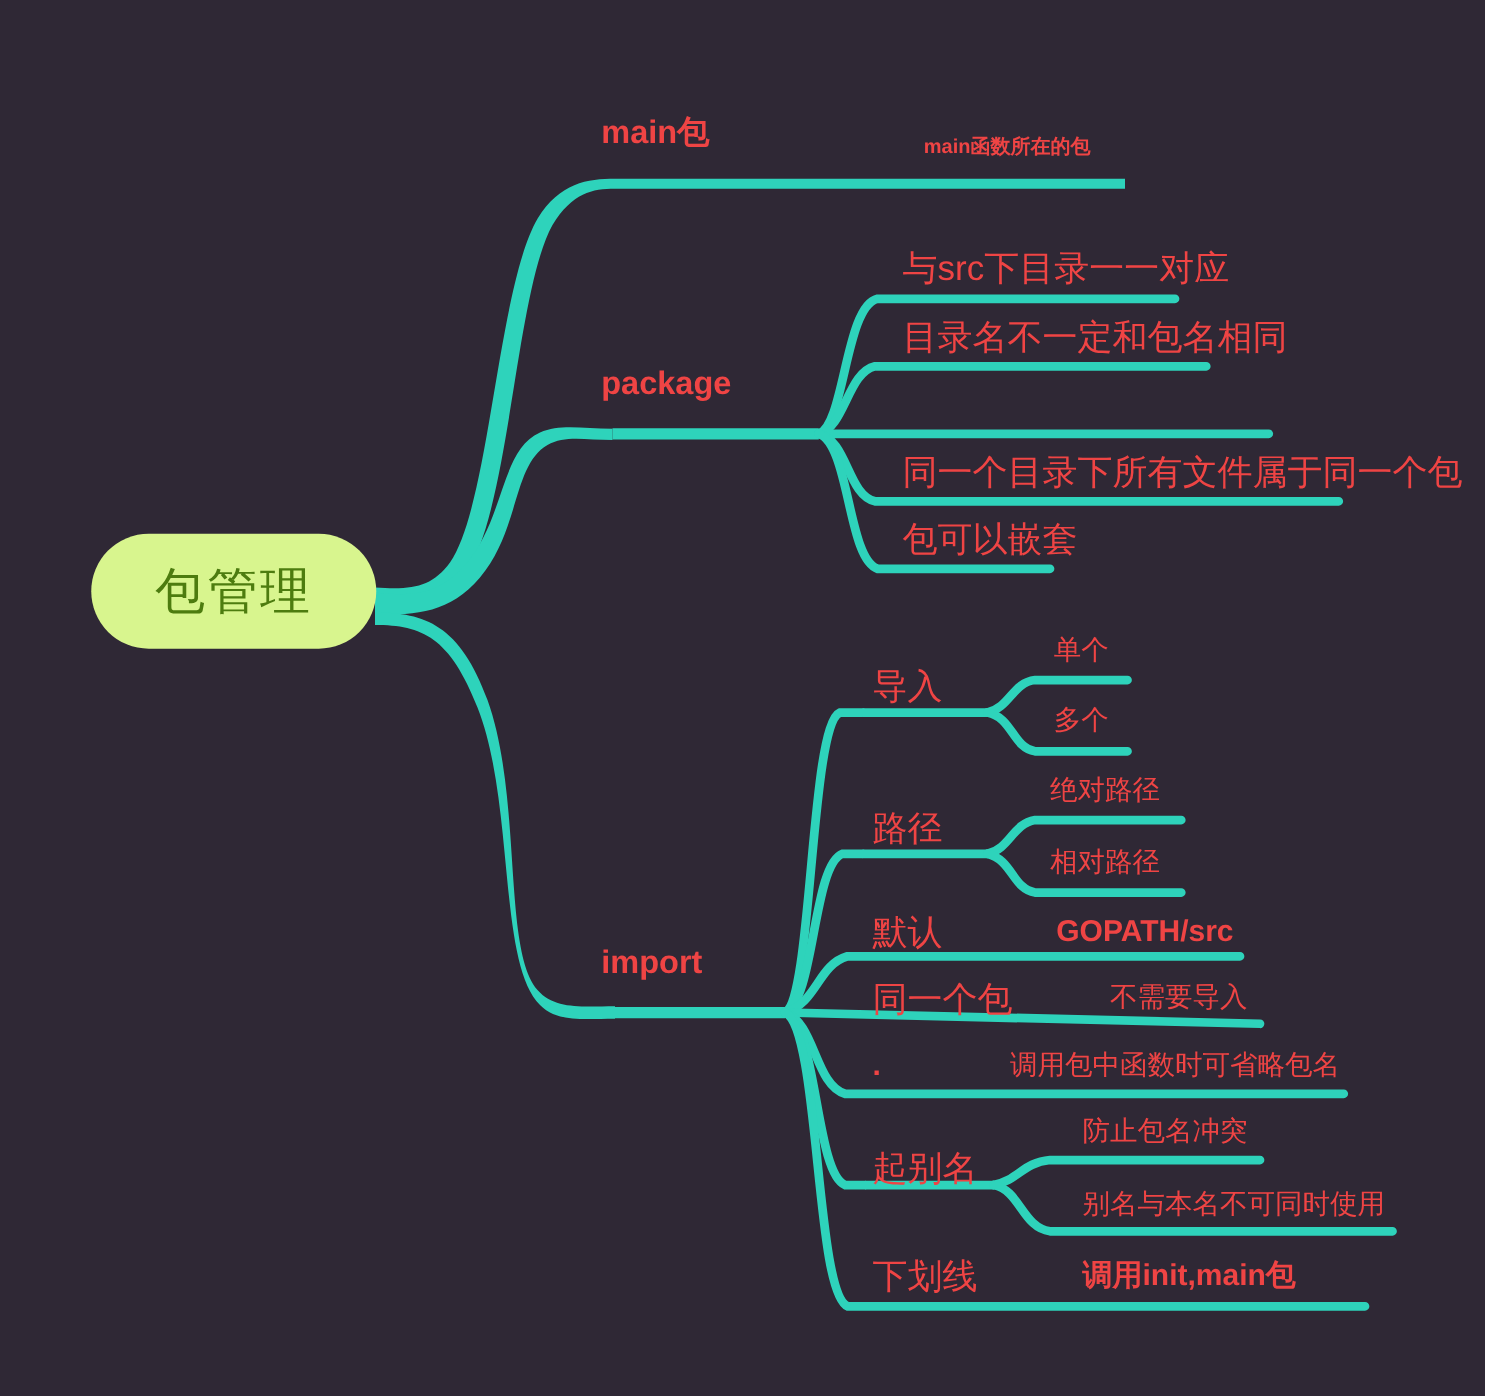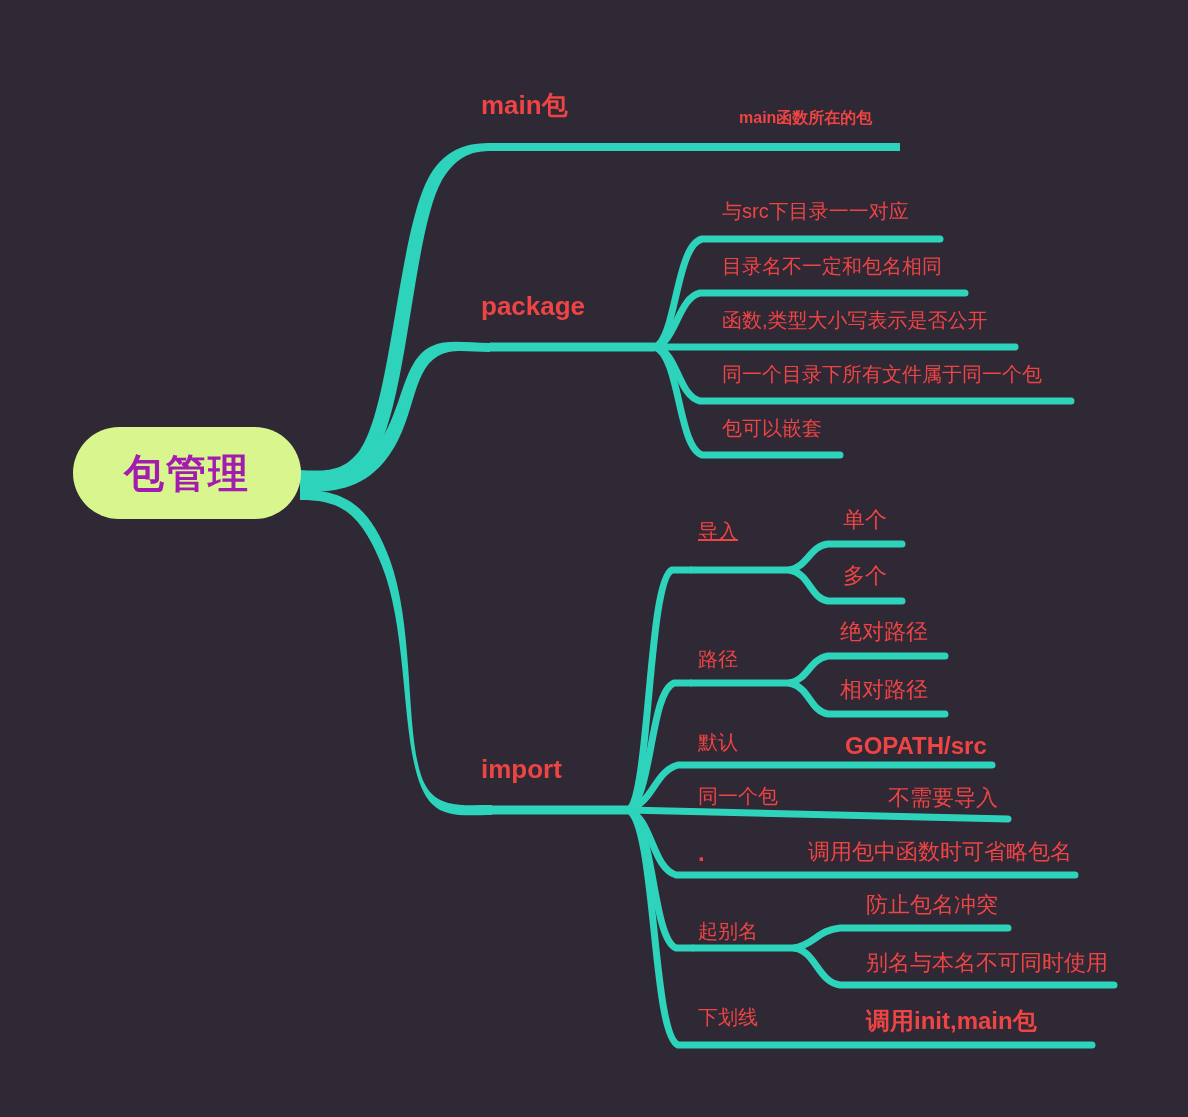--- a/index.html
+++ b/index.html
@@ -24,38 +24,38 @@
   .root-node {
     position: absolute;
     display: flex;
     align-items: center;
     justify-content: center;
     background: #d8f58e;
     border-radius: 60px;
     box-sizing: border-box;
   }
   .root-label {
-    color: #a21caf;
+    color: #4d7c0f;
     font-size: 40px;
-    font-weight: bold;
+    font-weight: normal;
     letter-spacing: 2px;
     line-height: 1;
   }
   .node-label {
     position: absolute;
     color: #ef4444;
     white-space: nowrap;
     line-height: 1;
   }
   .lvl1 {
     font-size: 26px;
     font-weight: bold;
   }
   .lvl2 {
-    font-size: 20px;
+    font-size: 28px;
     font-weight: normal;
   }
   .lvl2.strong {
     font-weight: bold;
     font-size: 16px;
     margin-left: 36px;
   }
   .lvl3 {
     font-size: 22px;
     font-weight: normal;
@@ -156,25 +156,24 @@
   <div class="node-label lvl1" style="left:481px; top:92px;">main包</div>
 
   <div class="node-label lvl1" style="left:481px; top:293px;">package</div>
 
   <div class="node-label lvl1" style="left:481px; top:756px;">import</div>
 
   <div class="node-label lvl2 strong" style="left:703px; top:110px;">main函数所在的包</div>
 
   <div class="node-label lvl2" style="left:722px; top:201px;">与src下目录一一对应</div>
   <div class="node-label lvl2" style="left:722px; top:256px;">目录名不一定和包名相同</div>
-  <div class="node-label lvl2" style="left:722px; top:310px;">函数,类型大小写表示是否公开</div>
   <div class="node-label lvl2" style="left:722px; top:364px;">同一个目录下所有文件属于同一个包</div>
   <div class="node-label lvl2" style="left:722px; top:418px;">包可以嵌套</div>
 
-  <div class="node-label lvl2" style="left:698px; top:521px;text-decoration:underline;">导入</div>
+  <div class="node-label lvl2" style="left:698px; top:535px;">导入</div>
   <div class="node-label lvl2" style="left:698px; top:649px;">路径</div>
   <div class="node-label lvl2" style="left:698px; top:732px;">默认</div>
   <div class="node-label lvl2" style="left:698px; top:786px;">同一个包</div>
   <div class="node-label lvl2 dot-label" style="left:698px; top:841px;">.</div>
   <div class="node-label lvl2" style="left:698px; top:921px;">起别名</div>
   <div class="node-label lvl2" style="left:698px; top:1007px;">下划线</div>
 
   <div class="node-label lvl3" style="left:843px; top:509px;">单个</div>
   <div class="node-label lvl3" style="left:843px; top:567px;font-family:Liberation Mono, monospace;">多个</div>
 

